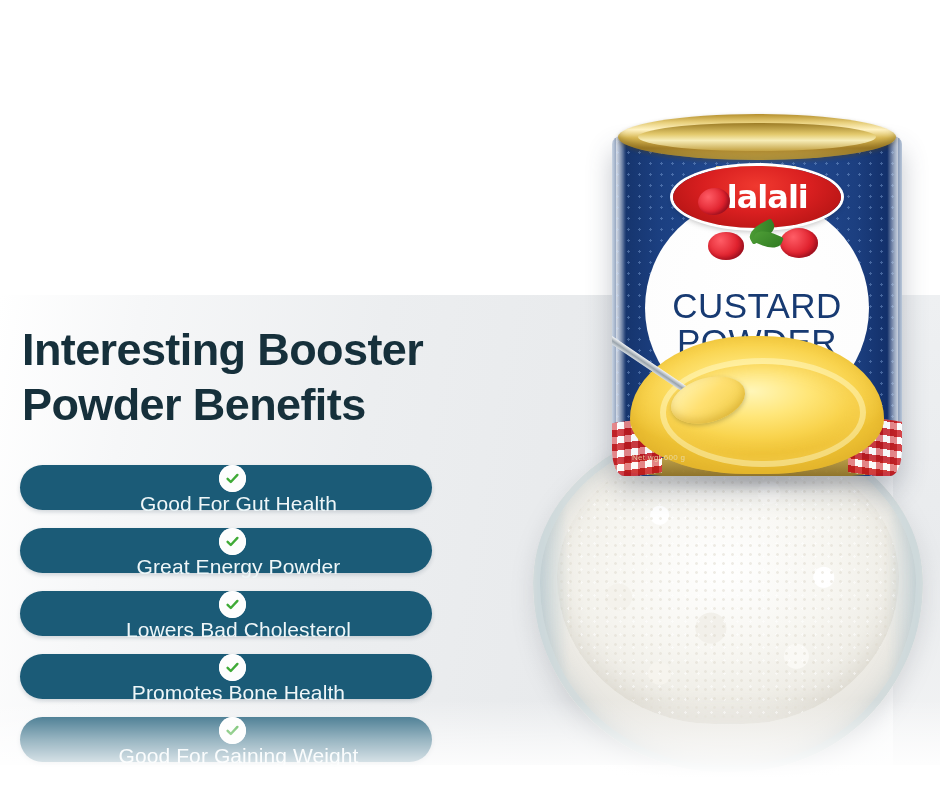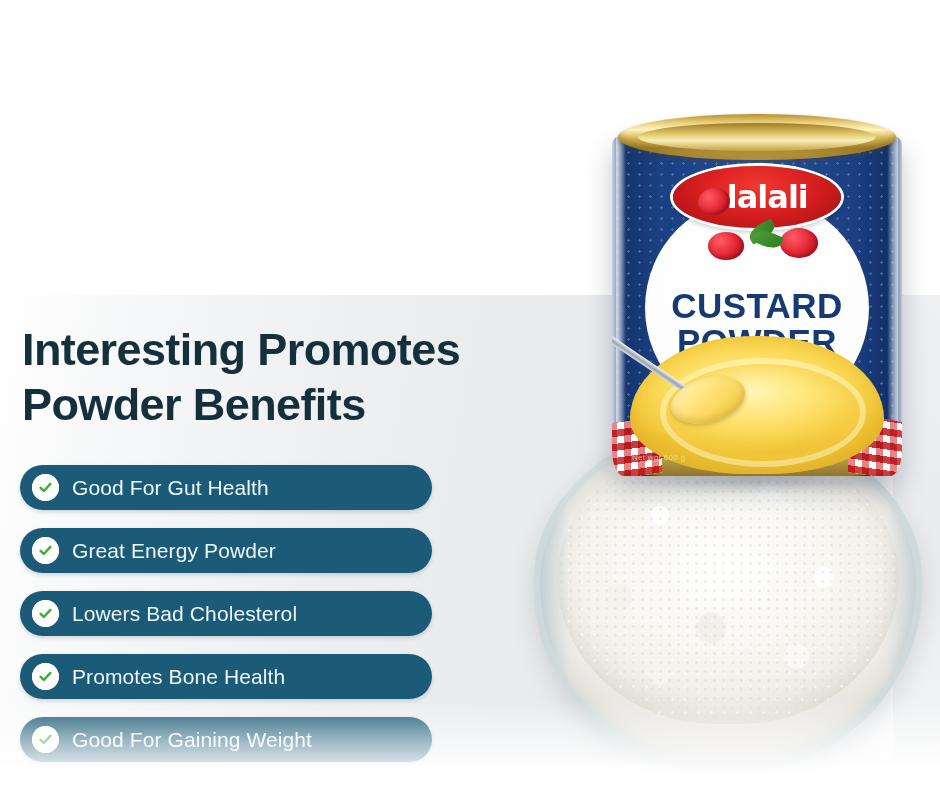--- a/index.html
+++ b/index.html
@@ -35,21 +35,21 @@
   }
   .headline .l{display:block;white-space:nowrap;}
 
   
   .pills{position:absolute;left:20px;top:465px;width:412px;}
   .pill{
     position:relative;display:flex;align-items:center;
     width:412px;height:45px;margin-bottom:18px;
     background:#1b5b77;border-radius:24px;
     box-shadow:0 2px 4px rgba(20,50,70,.18);
-    box-sizing:border-box;padding-left:12px;
+    box-sizing:border-box;padding-left:12px;flex-direction:column;
   }
   .pill:last-child{margin-bottom:0;}
   .chk{
     width:27px;height:27px;border-radius:50%;
     background:#fdfdfd;flex:0 0 27px;
     display:flex;align-items:center;justify-content:center;
     box-shadow:inset 0 0 0 1px rgba(255,255,255,.9);
   }
   .chk svg{display:block;}
   .pill-label{
@@ -162,21 +162,21 @@
   }
   
   .white-circle{
     position:absolute;left:50%;top:60px;transform:translateX(-50%);
     width:224px;height:224px;border-radius:50%;
     background:radial-gradient(circle at 50% 38%,#ffffff 0%,#fdfdfd 70%,#f2f5f8 100%);
     z-index:2;
   }
   .can-title{
     position:absolute;left:0;right:0;top:152px;text-align:center;z-index:5;
-    color:#173a72;font-weight:bold;line-height:1.02;letter-spacing:.4px;
+    color:#173a72;font-weight:normal;line-height:1.02;letter-spacing:.4px;
   }
   .can-title .t1{display:block;font-size:35px;}
   .can-title .t2{display:block;font-size:35px;}
   .can-sub{
     position:absolute;left:0;right:0;top:232px;text-align:center;z-index:5;
     color:#2a4f86;font-size:17px;font-style:italic;font-family:"DejaVu Serif",serif;
   }
   .can-sub-rule{
     position:absolute;left:50%;top:258px;transform:translateX(-50%);
     width:66px;height:9px;border-bottom:2px solid #4a6da5;border-radius:50%;
@@ -326,21 +326,21 @@
         <div class="can-lid-inner"></div>
       </div>
 
       <div class="logo">
         <span class="logo-text">alalali</span>
       </div>
     </div>
   </div>
 
   <div class="headline">
-    <span class="l">Interesting Promotes</span>
+    <span class="l">Interesting Booster</span>
     <span class="l">Powder Benefits</span>
   </div>
 
   <div class="pills">
 
     <div class="pill">
       <span class="chk">
         <svg width="17" height="17" viewBox="0 0 17 17" aria-hidden="true">
           <path d="M3.6 8.8 L6.8 12.0 L13.4 4.9" fill="none" stroke="#3faa36" stroke-width="2.4" stroke-linecap="round" stroke-linejoin="round"></path>
         </svg>

